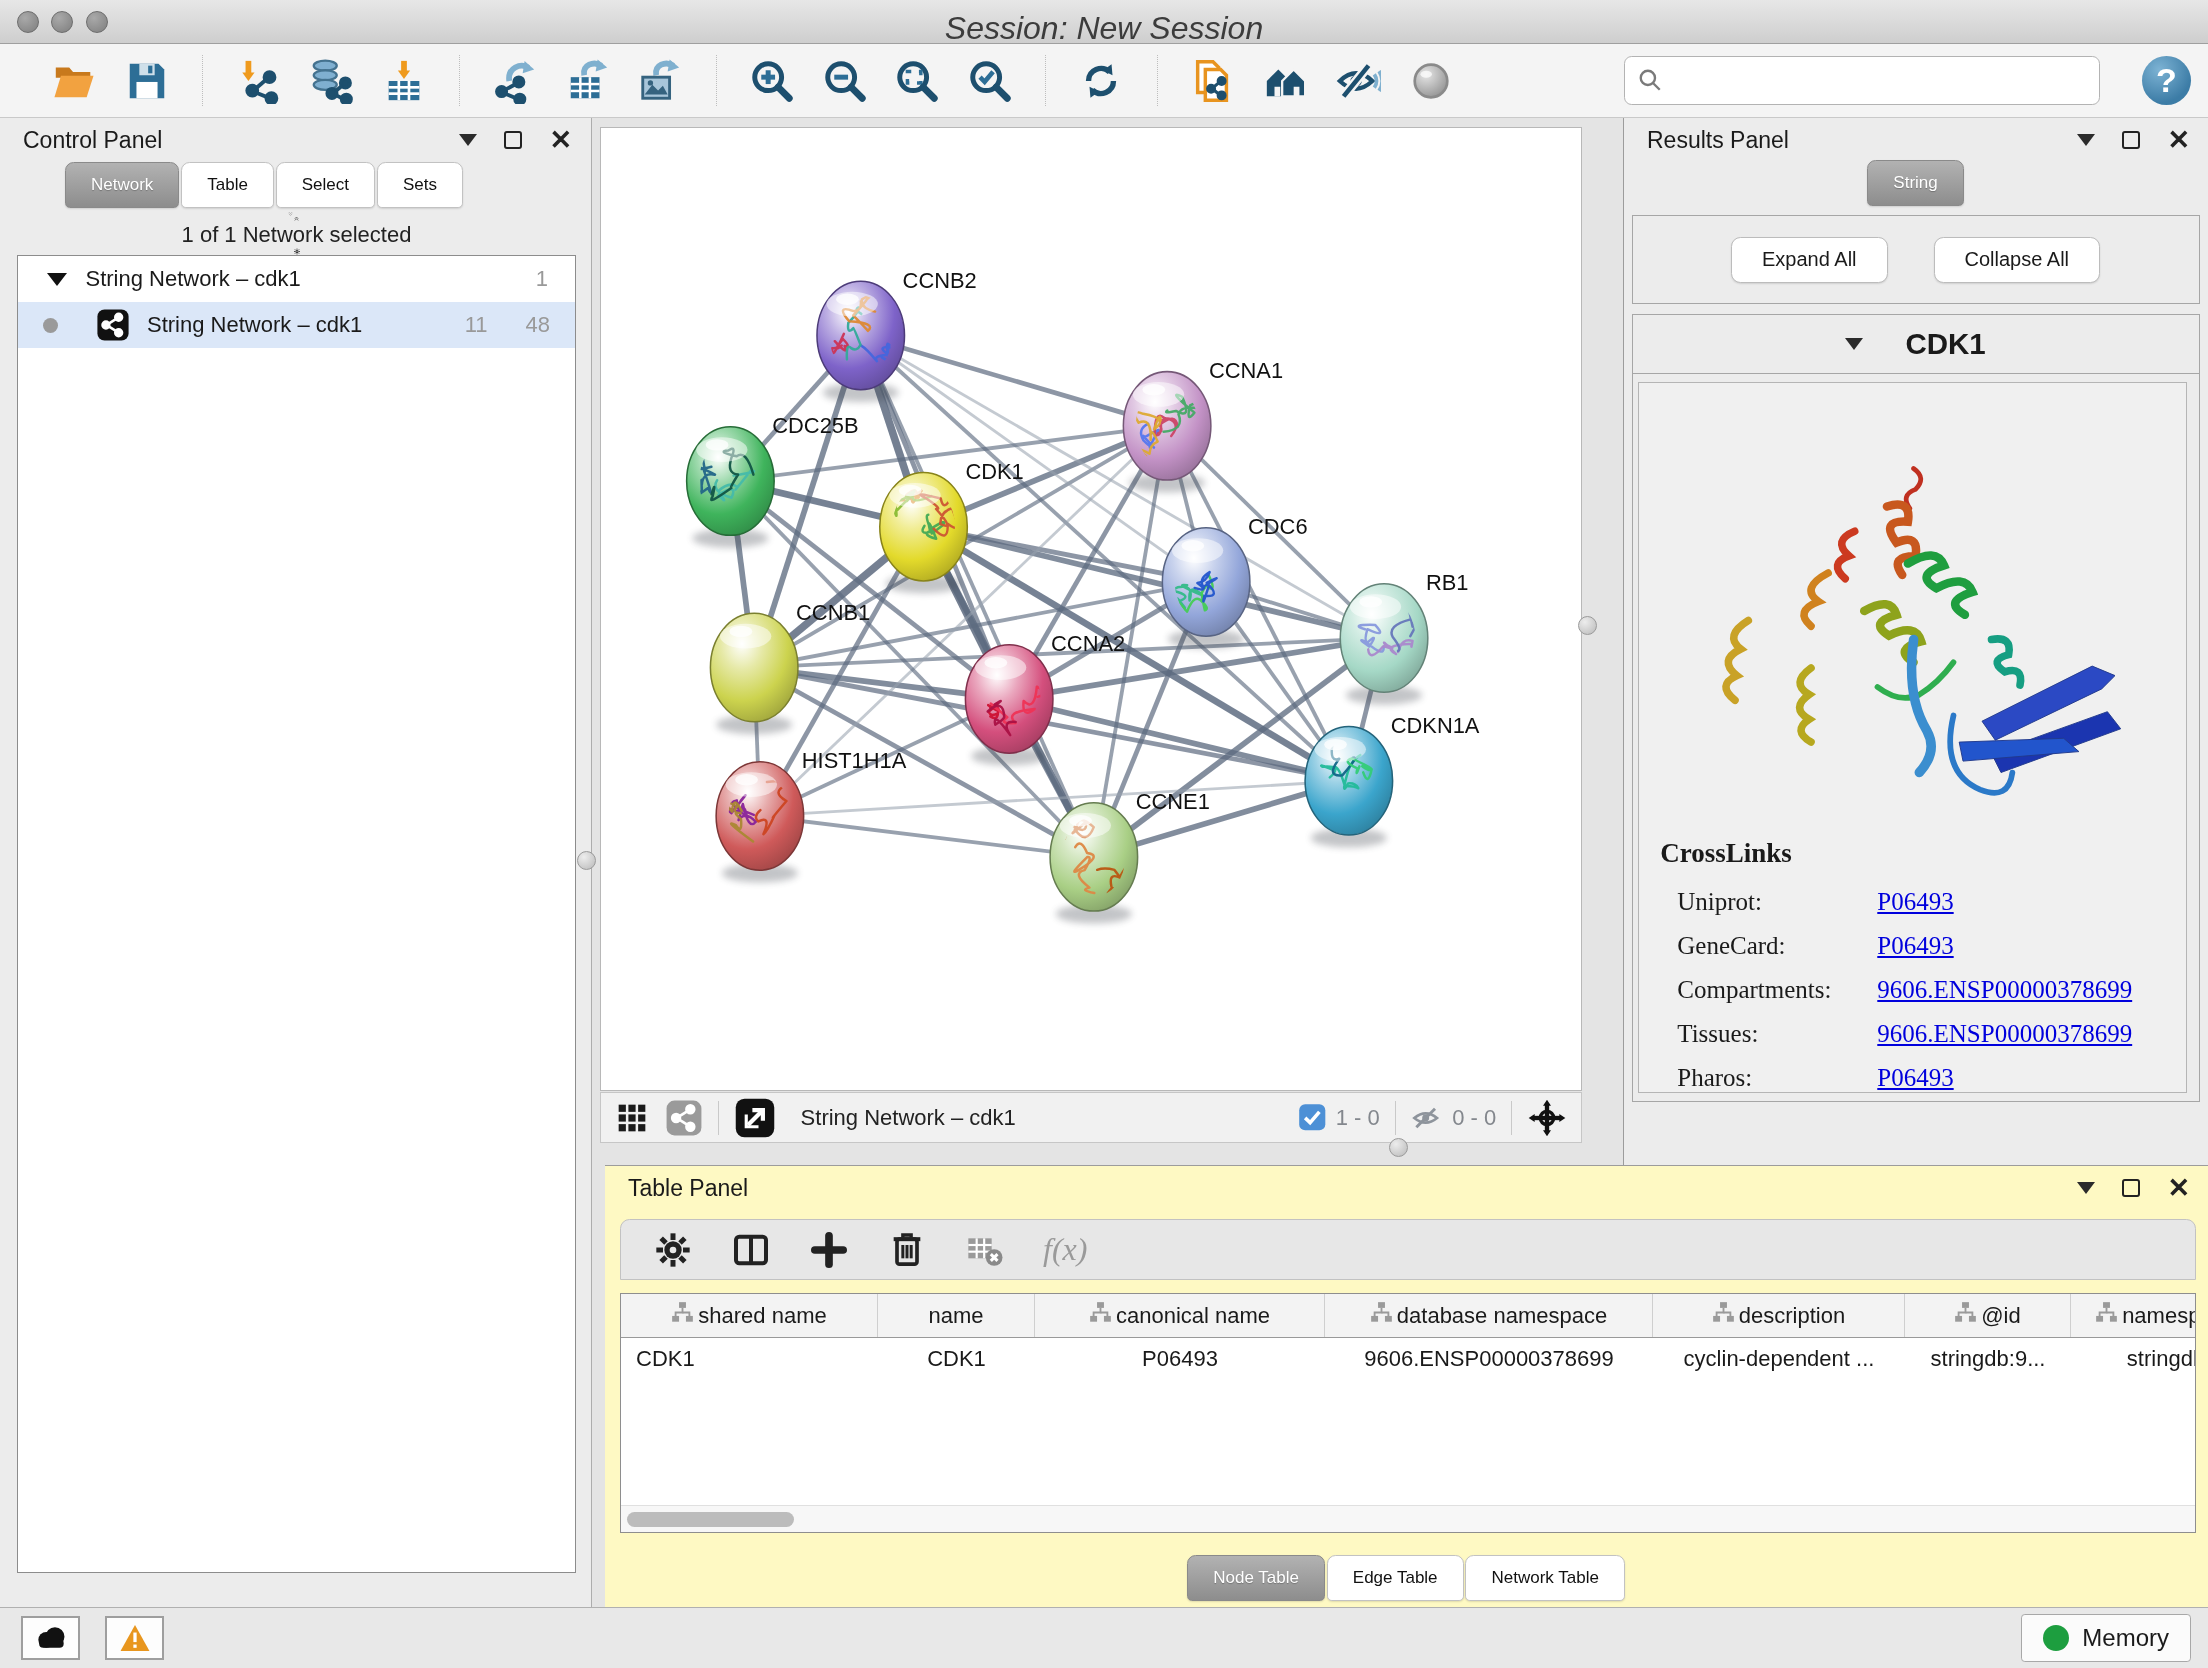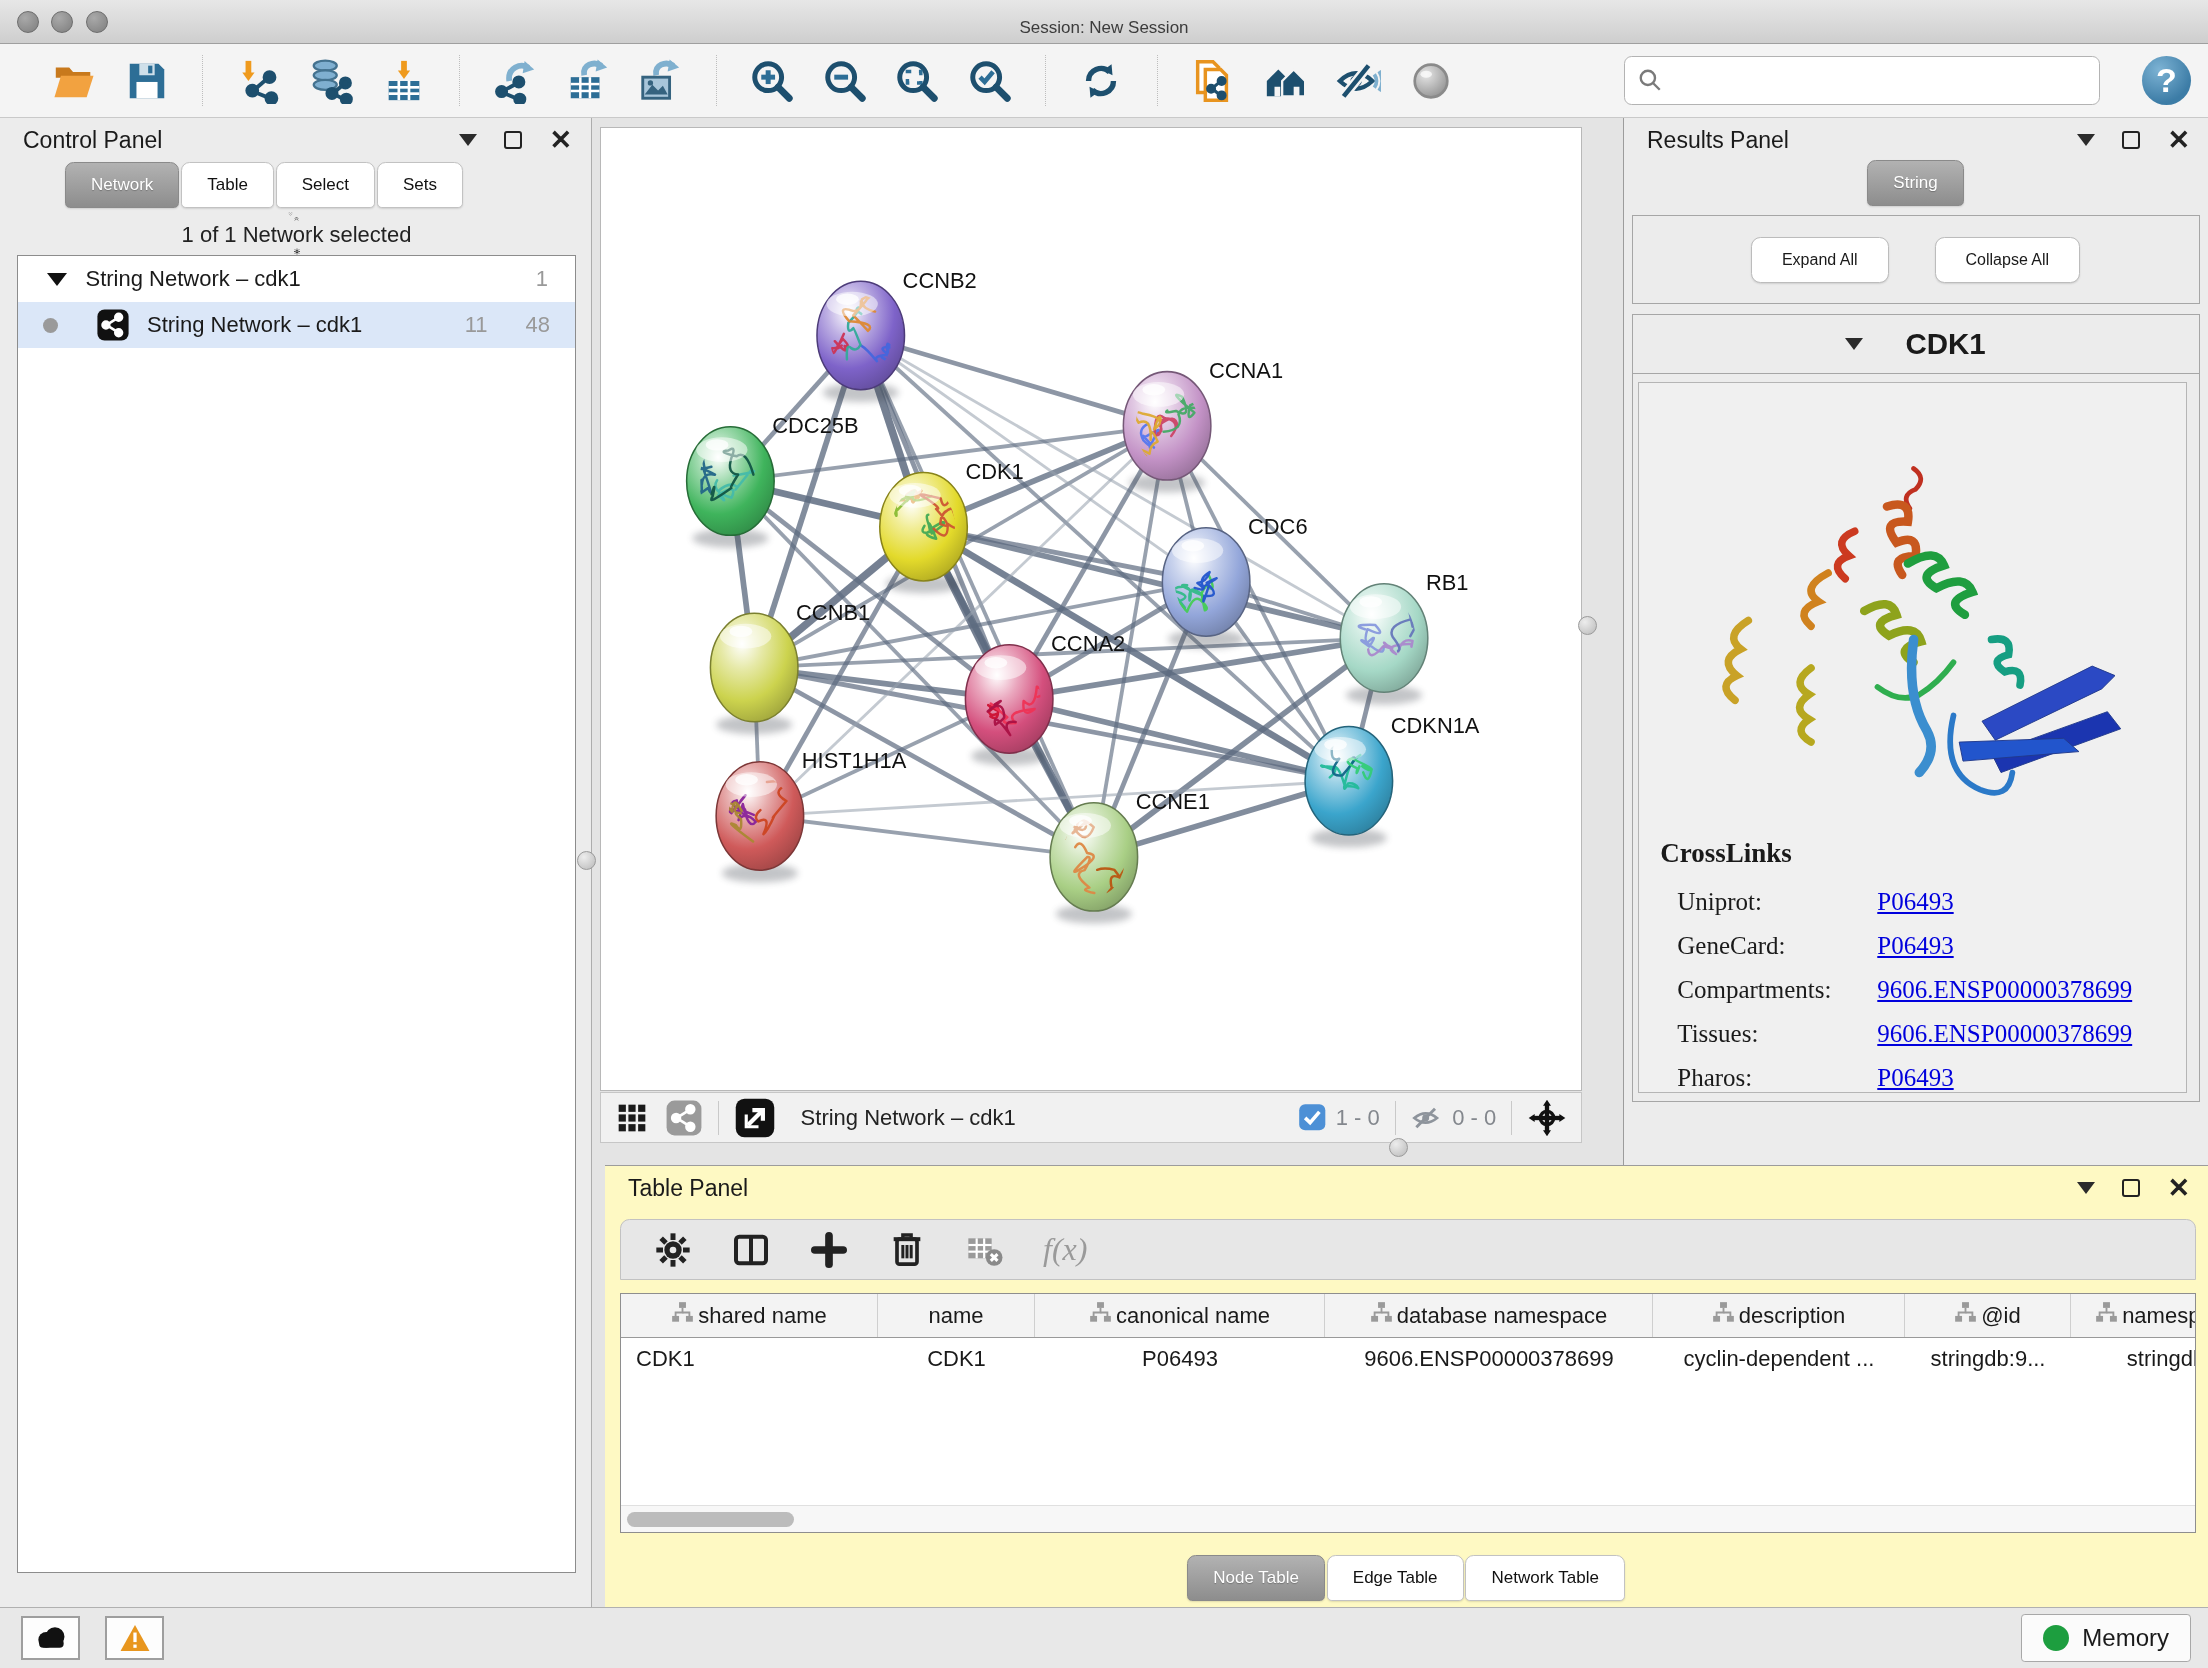--- a/index.html
+++ b/index.html
@@ -7,21 +7,21 @@
   #app{position:relative;width:2208px;height:1668px;background:#e2e2e2;
        font-family:"Liberation Sans",sans-serif;color:#1a1a1a;overflow:hidden;}
 
   
   .titlebar{position:absolute;top:0;left:0;right:0;height:44px;
     background:linear-gradient(#e7e7e7,#cecece);border-bottom:1px solid #9f9f9f;}
   .traffic{position:absolute;top:10.5px;left:17px;display:flex;gap:12.4px;}
   .traffic span{width:22px;height:22px;border-radius:50%;
     background:radial-gradient(circle at 35% 30%,#a9a9a9,#7e7e7e);border:1px solid #6d6d6d;}
   .win-title{position:absolute;left:0;right:0;top:0;height:56px;display:flex;
-    align-items:center;justify-content:center;font-size:17px;color:#3c3c3c;}
+    align-items:center;justify-content:center;font-size:32px;color:#3c3c3c;font-style:italic;}
 
   
   .toolbar{position:absolute;top:44px;left:0;right:0;height:74px;background:#f4f4f4;
     border-bottom:1px solid #c9c9c9;display:flex;align-items:center;padding:0 17px 0 38px;}
   .tbi{width:46px;height:46px;margin:0 13.3px;flex:0 0 auto;}
   .tbi svg{width:100%;height:100%;display:block;}
   .tsep{width:0;height:51px;border-left:1.9px dotted #bdbdbd;margin:0 19px;flex:0 0 auto;}
   .tb-spacer{flex:1;}
   .searchbox{width:476px;height:49px;background:#fff;border:1.9px solid #b3b3b3;border-radius:7.6px;
     display:flex;align-items:center;padding:0 11.4px;margin-right:42px;}
@@ -72,21 +72,21 @@
   .nf-count{font-size:22px;color:#818archive?} 
   .nf-count{font-size:22px;color:#83878d;margin-left:9.5px;}
 
   
   .results-panel{position:absolute;left:1623px;top:0;width:586px;height:1047px;background:#ececec;
     border-left:1.9px solid #9c9c9c;}
   .rp-tabrow{position:absolute;left:0;right:0;top:42px;height:44px;display:flex;justify-content:center;}
   .rp-toolbox{position:absolute;left:7.6px;right:9.5px;top:97px;height:89px;background:#ececec;
     border:1.9px solid #a6a6a6;display:flex;align-items:center;justify-content:center;gap:46px;}
   .rp-btn{height:46px;padding:0 30px;background:#fff;border:1.9px solid #bcbcbc;border-radius:9.5px;
-    font-size:16px;display:flex;align-items:center;box-shadow:0 1px 1.9px rgba(0,0,0,.12);}
+    font-size:20px;display:flex;align-items:center;box-shadow:0 1px 1.9px rgba(0,0,0,.12);}
   .rp-genebox{position:absolute;left:7.6px;right:9.5px;top:196px;height:788px;background:#ececec;
     border:1.9px solid #a6a6a6;}
   .rp-genehead{height:59px;border-bottom:1.9px solid #a6a6a6;display:flex;align-items:center;
     justify-content:center;}
   .rp-genehead .sym{font-size:29.5px;font-weight:bold;margin-left:42px;}
   .rp-inner{position:absolute;left:5.7px;right:11.4px;top:67px;bottom:7.6px;background:#f0f0f0;
     border:1px solid #b5b5b5;overflow:hidden;}
   .gene-desc{padding:13.3px 0 0 21px;font-size:24px;}
   .protein{position:absolute;left:28.5px;top:57px;width:476px;height:399px;}
   .crosslinks{position:absolute;left:21px;top:455px;right:13.3px;

